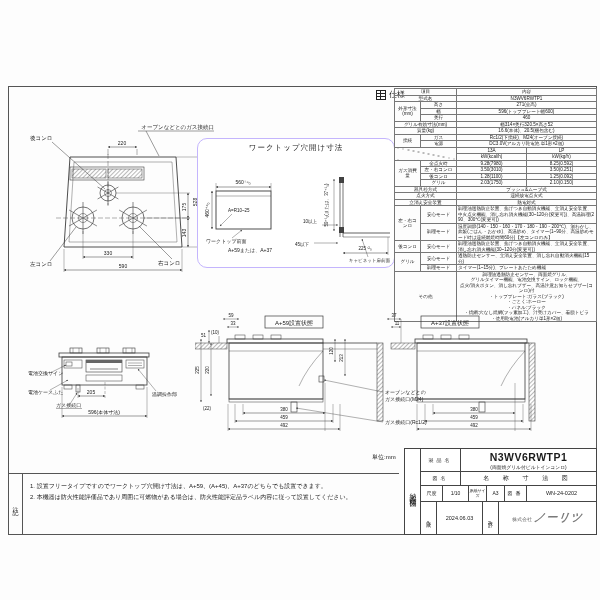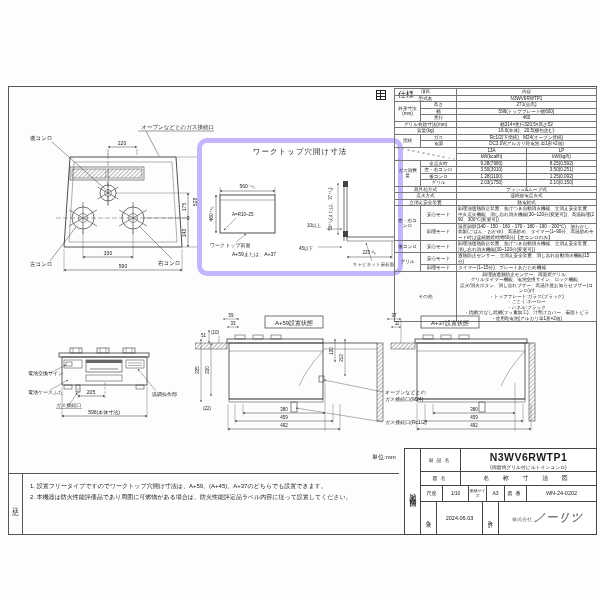--- a/index.html
+++ b/index.html
@@ -7,34 +7,34 @@
     width:600px;height:600px;position:relative;background:#fdfdfd;
     font-family:"Liberation Sans","DejaVu Sans",sans-serif;color:#1a1a1a;
     overflow:hidden;
   }
   .abs{position:absolute}
   .sheet-frame{left:8px;top:86px;width:587px;height:447px;border:1px solid #555}
   svg text{fill:#1a1a1a;font-family:"Liberation Sans","DejaVu Sans",sans-serif}
   .t45{font-size:4.5px}.t5{font-size:5px}.t55{font-size:5.5px}.t6{font-size:6px}
   line,path.ln,polygon.ln,rect.ln,circle.ln{stroke:#3a3a3a;fill:none}
   
-  .spec-head{left:376px;top:89px;display:flex;align-items:center;gap:12px;font-size:8px}
+  .spec-head{left:376px;top:89px;display:flex;align-items:center;gap:3px;font-size:8px}
   .spec-icon{width:8px;height:8px;border:1px solid #222;
     background:
       linear-gradient(#222,#222) 0 2.5px/8px 1px no-repeat,
       linear-gradient(#222,#222) 0 5px/8px 1px no-repeat,
       linear-gradient(#222,#222) 3px 0/1px 8px no-repeat;}
   table.spec{border-collapse:collapse;table-layout:fixed;width:202px;font-size:4.6px;line-height:1.2}
   table.spec td{border:0.5px solid #777;padding:0 1px;text-align:center;vertical-align:middle;
     overflow:hidden;word-break:break-all}
   table.spec td.l{text-align:left}
   td.diag{background:linear-gradient(to top right,transparent 49.3%,#777 49.3%,#777 50.7%,transparent 50.7%)}
   td.pre{white-space:pre-line;text-align:left}
   
-  .worktop-box{left:197px;top:138px;width:196px;height:128px;border:5px solid #c4b5fd;border-radius:10px;background:#fff}
+  .worktop-box{left:197px;top:138px;width:196px;height:128px;border:1px solid #c4b5fd;border-radius:10px;background:#fff}
   .worktop-title{position:absolute;left:0;right:0;top:4px;text-align:center;font-size:7.5px;letter-spacing:1px}
   
   .notes{left:8px;top:473px;width:391px;height:61px;border-top:1px solid #555}
   .notes-label{position:absolute;left:0;top:0;width:14px;height:61px;border-right:1px solid #555;
      writing-mode:vertical-rl;text-orientation:upright;font-size:6px;letter-spacing:4px;
      display:flex;align-items:center;justify-content:center}
   .notes-items{position:absolute;left:22px;top:7px;font-size:6px;line-height:1.75}
   
   .tblock{left:404px;top:448px;width:191px;height:85px;border:1px solid #444;font-size:5px;background:#fff}
   .tb-cell{position:absolute;display:flex;align-items:center;justify-content:center;border-color:#444!important}

